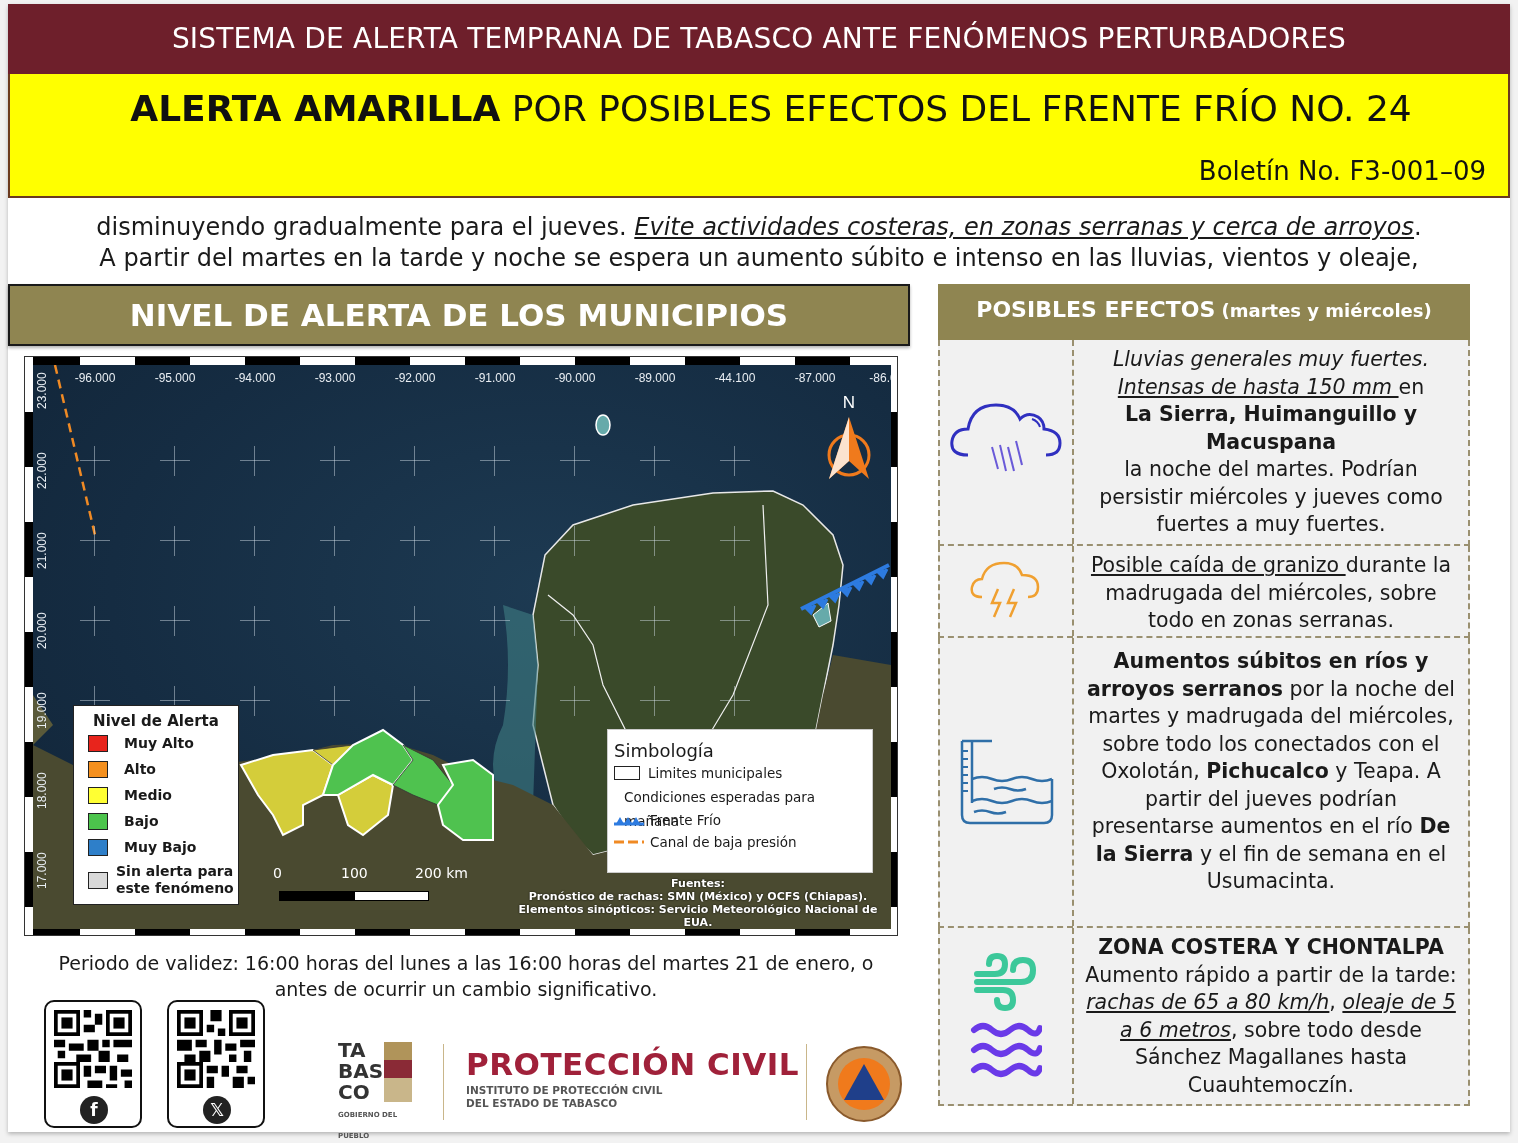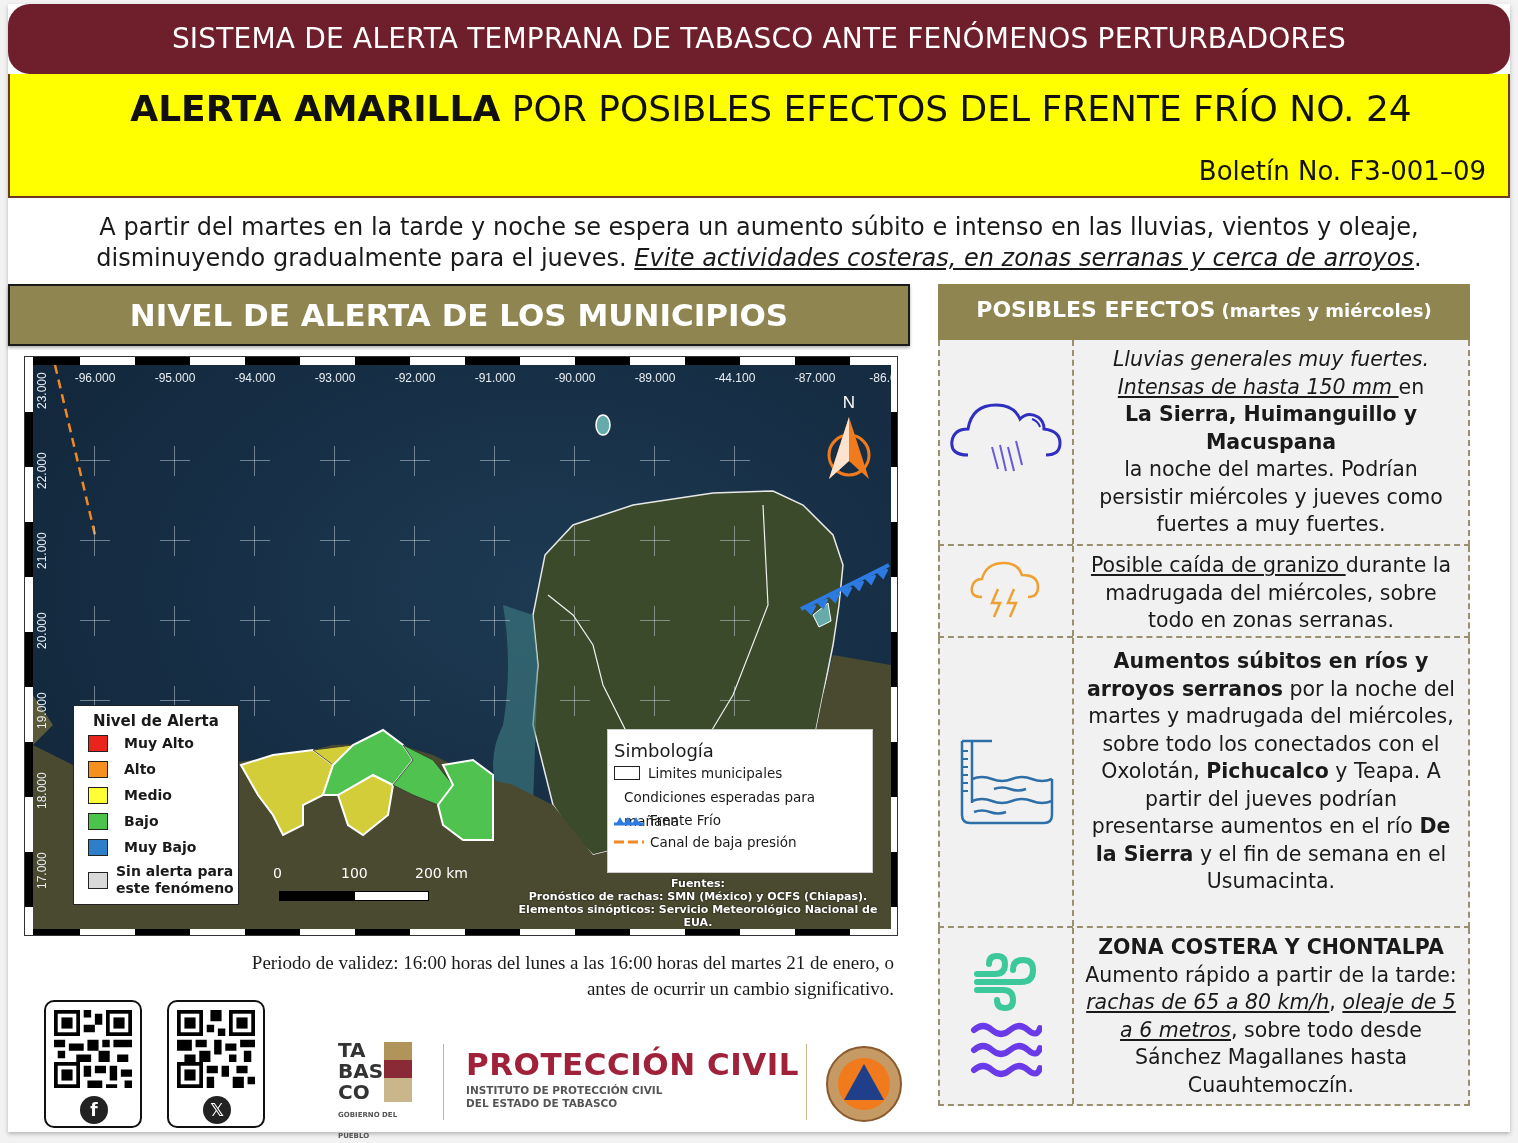--- a/index.html
+++ b/index.html
@@ -3,21 +3,21 @@
 <meta charset="utf-8">
 <style>
   * { box-sizing: border-box; margin: 0; padding: 0; }
   html, body { width: 1518px; height: 1143px; background: #f2f2f2; overflow: hidden; }
   body { font-family: "DejaVu Sans", sans-serif; color: #1a1a1a; position: relative; }
 
   .sheet { position: absolute; left: 8px; top: 4px; width: 1502px; height: 1128px; background: #fff;
            box-shadow: 0 2px 4px rgba(0,0,0,0.25); }
 
   .topbar { position: absolute; left: 0; top: 0; width: 1502px; height: 70px; background: #6e1f2b;
-            color: #fff; font-size: 28px; text-align: center; line-height: 70px; letter-spacing: 0.2px; border-radius: 22px; }
+            color: #fff; font-size: 28px; text-align: center; line-height: 70px; letter-spacing: 0.2px; }
 
   .yellow { position: absolute; left: 0; top: 70px; width: 1502px; height: 124px; background: #ffff00;
             border: 2px solid #6b3a1f; border-top: none; }
   .yellow .title { position: absolute; left: 0; right: 0; top: 14px; text-align: center; font-size: 36px; color: #111; padding-left: 24px; }
   .yellow .title b { font-weight: 700; }
   .yellow .date { position: absolute; left: 16px; top: 82px; font-size: 26px; color: #111; }
   .yellow .bulletin { position: absolute; right: 22px; top: 82px; font-size: 26px; color: #111; }
 
   .summary { position: absolute; left: 20px; top: 208px; width: 1462px; text-align: center; font-size: 24px;
              line-height: 31px; color: #1a1a1a; }
@@ -60,21 +60,21 @@
   .scale { position: absolute; left: 246px; top: 500px; }
   .scale-labels { position: absolute; top: 0; width: 220px; height: 20px; font-size: 14px; color: #fff; font-family: "DejaVu Sans", sans-serif; }
   .scale-bar { position: absolute; top: 26px; left: 0; width: 150px; height: 10px; display: flex; }
   .scale-bar div { flex: 1; border: 1px solid #000; }
 
   .sources { position: absolute; left: 470px; top: 512px; width: 390px; text-align: center; color: #fff; font-weight: 700; font-size: 11px; line-height: 13px;
              font-family: "DejaVu Sans", sans-serif; text-shadow: 0 0 2px #000; }
 
   .north { position: absolute; left: 786px; top: 28px; width: 60px; height: 90px; }
 
-  .validity { position: absolute; left: 30px; top: 946px; width: 856px; text-align: right; font-size: 19px; line-height: 26px; color: #1a1a1a; font-family: Liberation Serif, serif; }
+  .validity { position: absolute; left: 30px; top: 946px; width: 856px; text-align: center; font-size: 19px; line-height: 26px; color: #1a1a1a; }
 
   .qr { position: absolute; top: 996px; width: 98px; height: 128px; border: 2px solid #111; border-radius: 10px; background: #fff; }
   .qr .code { position: absolute; left: 8px; top: 8px; width: 78px; height: 78px; }
   .qr .social { position: absolute; left: 34px; top: 94px; width: 28px; height: 28px; border-radius: 50%; background: #222; color: #fff;
                 font-weight: 700; font-size: 17px; text-align: center; line-height: 28px; }
 
   .logos { position: absolute; left: 330px; top: 1032px; width: 570px; height: 90px; }
   .tabasco { position: absolute; left: 0; top: 4px; width: 80px; height: 80px; font-weight: 900; color: #333; font-size: 20px; line-height: 21px; font-family: "DejaVu Sans", sans-serif; }
   .tabasco .gob { font-size: 7px; font-weight: 700; color: #555; margin-top: 2px; }
   .vdiv { position: absolute; top: 8px; width: 1px; height: 76px; background: #c9b68a; }
@@ -101,22 +101,22 @@
 <div class="sheet">
 
   <div class="topbar">SISTEMA DE ALERTA TEMPRANA DE TABASCO ANTE FENÓMENOS PERTURBADORES</div>
 
   <div class="yellow">
     <div class="title"><b>ALERTA AMARILLA</b><span> POR POSIBLES EFECTOS DEL FRENTE FRÍO NO. 24</span></div>
     <div class="bulletin">Boletín No. F3-001–09</div>
   </div>
 
   <div class="summary">
+    <div><span>disminuyendo gradualmente para el jueves. </span><span class="i u">Evite actividades costeras, en zonas serranas y cerca de arroyos</span><span>.</span></div>
     <div>A partir del martes en la tarde y noche se espera un aumento súbito e intenso en las lluvias, vientos y oleaje,</div>
-    <div><span>disminuyendo gradualmente para el jueves. </span><span class="i u">Evite actividades costeras, en zonas serranas y cerca de arroyos</span><span>.</span></div>
   </div>
 
   <div class="section-head">NIVEL DE ALERTA DE LOS MUNICIPIOS</div>
 
   <div class="map">
     <div class="ticks-top"></div>
     <div class="ticks-bottom"></div>
     <div class="ticks-left"></div>
     <div class="ticks-right"></div>
     <div class="map-inner">

